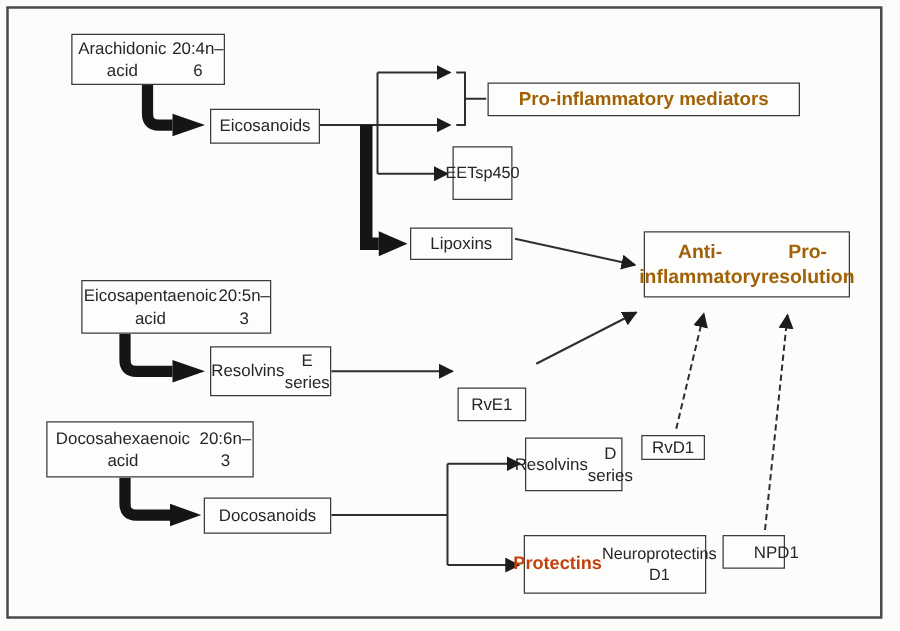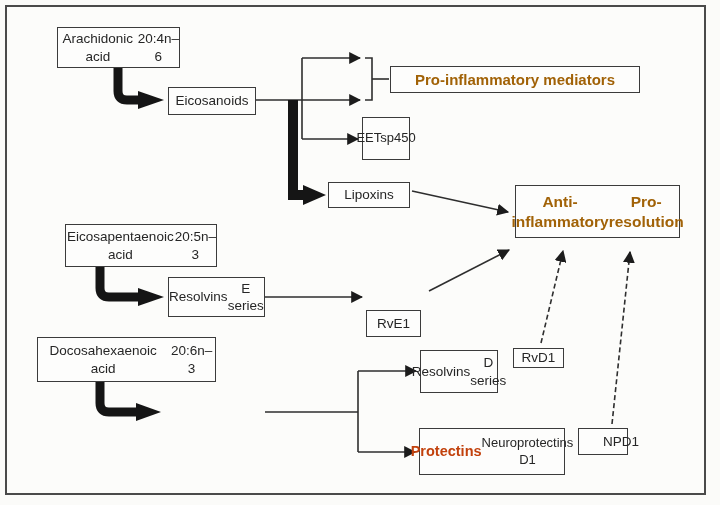--- a/index.html
+++ b/index.html
@@ -129,25 +129,28 @@
 
   <div class="node" style="left:168px; top:277px; width:97px; height:40px;">
     <div>Resolvins</div>
     <div>E series</div>
   </div>
 
   <div class="node" style="left:366px; top:284px; width:55px; height:27px;margin-top:26px;">
     <div>RvE1</div>
   </div>
 
-  <div class="node" style="left:37px; top:337px; width:179px; height:45px;">
+  <div class="node" style="left:37px; top:337px; width:166px; height:45px;">
     <div>Docosahexaenoic acid</div>
     <div>20:6n–3</div>
   </div>
 
+  <div class="node" style="left:163px; top:398px; width:102px; height:29px;">
+    <div>Docosanoids</div>
+  </div>
 
   <div class="node" style="left:420px; top:350px; width:78px; height:43px;">
     <div>Resolvins</div>
     <div>D series</div>
   </div>
 
   <div class="node" style="left:513px; top:348px; width:51px; height:20px;">
     <div>RvD1</div>
   </div>
 

